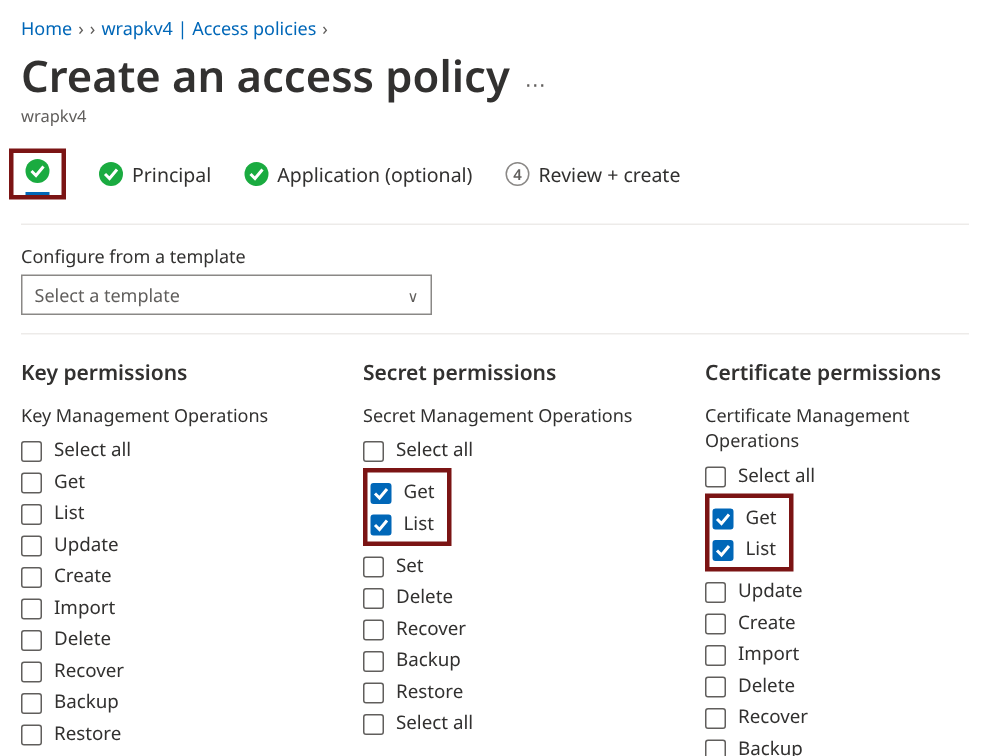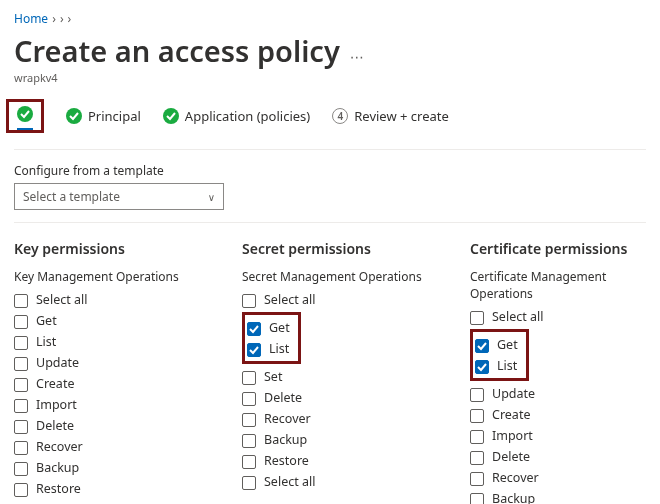--- a/index.html
+++ b/index.html
@@ -27,21 +27,21 @@
   .tab.pending .num { background:#fff; border:1px solid #8a8886; color:#605e5c; }
   .tab.active .lbl { color:#0067b8; }
   .tab.active { border-bottom:2px solid #0067b8; padding-bottom:6px; margin-bottom:-6px; }
   .hl-box { border:3px solid #7b1414; padding:4px 8px 6px 8px; }
   .tabs .hl-box { margin-left:-8px; }
   
   .divider { border:none; border-top:1px solid #edebe9; margin:6px 14px 8px 14px; }
   
   .cfg { padding:4px 14px 6px 14px; }
   .lblsmall { font-size:12px; color:#323130; margin-bottom:4px; }
-  .select { display:flex; align-items:center; justify-content:space-between; width:210px; border:1px solid #8a8886; padding:4px 8px; font-size:12px; color:#605e5c; cursor:pointer; background:#fff; }
+  .select { display:flex; align-items:center; justify-content:space-between; width:274px; border:1px solid #8a8886; padding:4px 8px; font-size:12px; color:#605e5c; cursor:pointer; background:#fff; }
   .select .caret { font-size:10px; }
   
   .cols { display:flex; gap:28px; padding:8px 14px 18px 14px; }
   .col { flex:0 0 200px; }
   .col h3 { font-size:14px; font-weight:600; margin:0 0 10px 0; }
   .subhead { font-size:12px; color:#323130; margin:6px 0 4px 0; }
   .chkrow { display:flex; align-items:flex-end; gap:8px; padding:2px 0; cursor:pointer; }
   .chkbox { width:14px; height:14px; border:1px solid #605e5c; background:#fff; border-radius:2px; display:inline-flex; align-items:center; justify-content:center; }
   .chkbox.checked { background:#0067b8; border-color:#0067b8; }
   .chkbox.checked svg { display:block; }
@@ -49,20 +49,21 @@
   .chk-label { font-size:12.5px; color:#323130; }
   .grp-hl { border:3px solid #7b1414; padding:2px 8px 2px 2px; display:inline-block; margin:2px 0; }
 </style>
 </head>
 <body>
 
 <div class="bc">
   <a>Home</a>
   <span class="chev">›</span>
   <span class="chev">›</span>
+  <a>wrapkv4 | Access policies</a>
   <span class="chev">›</span>
 </div>
 
 <div class="title-row">
   <h1 class="title">Create an access policy</h1>
   <span class="title-more">⋯</span>
 </div>
 <div class="subtitle">wrapkv4</div>
 
 <div class="tabs">
@@ -82,21 +83,21 @@
         </svg>
     </span>
     <span class="lbl">Principal</span>
   </span>
   <span class="tab">
     <span class="num">
       <svg width="10" height="10" viewBox="0 0 10 10">
           <path d="M1 5 L4 8 L9 2" stroke="#fff" stroke-width="2" fill="none"></path>
         </svg>
     </span>
-    <span class="lbl">Application (policies)</span>
+    <span class="lbl">Application (optional)</span>
   </span>
   <span class="tab pending">
     <span class="num">4</span>
     <span class="lbl">Review + create</span>
   </span>
 </div>
 
 <hr class="divider">
 
 <div class="cfg">

